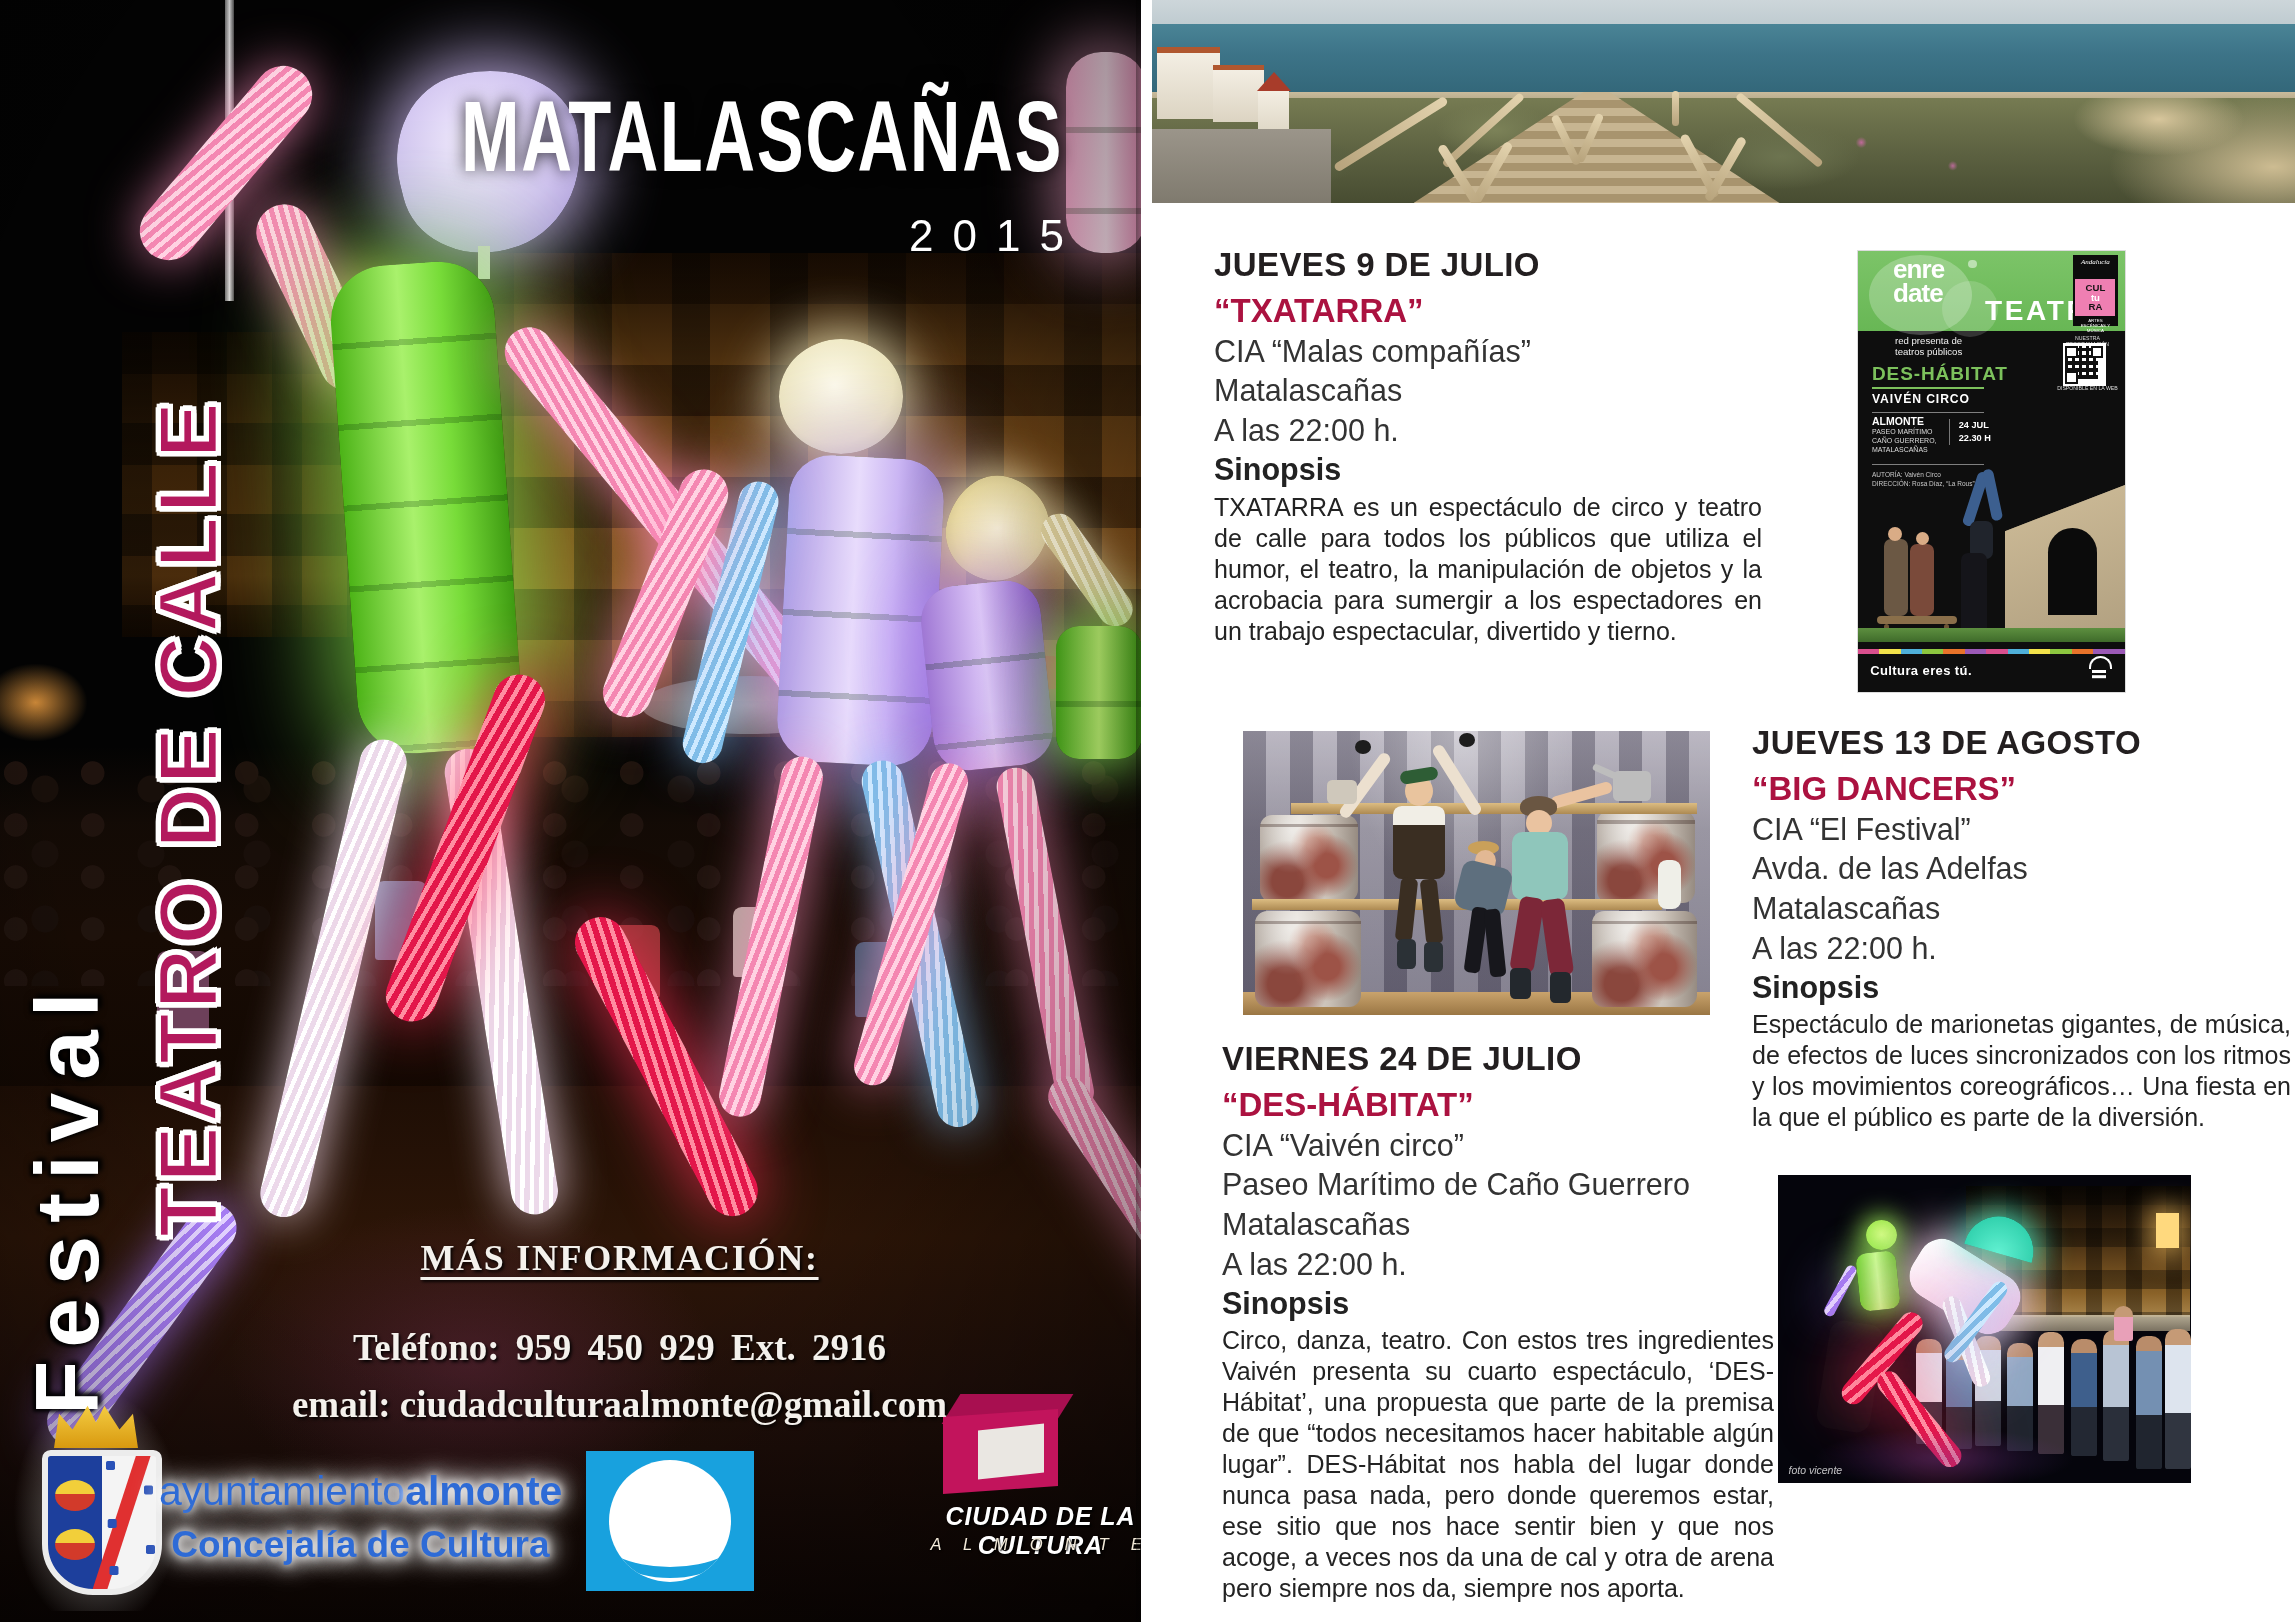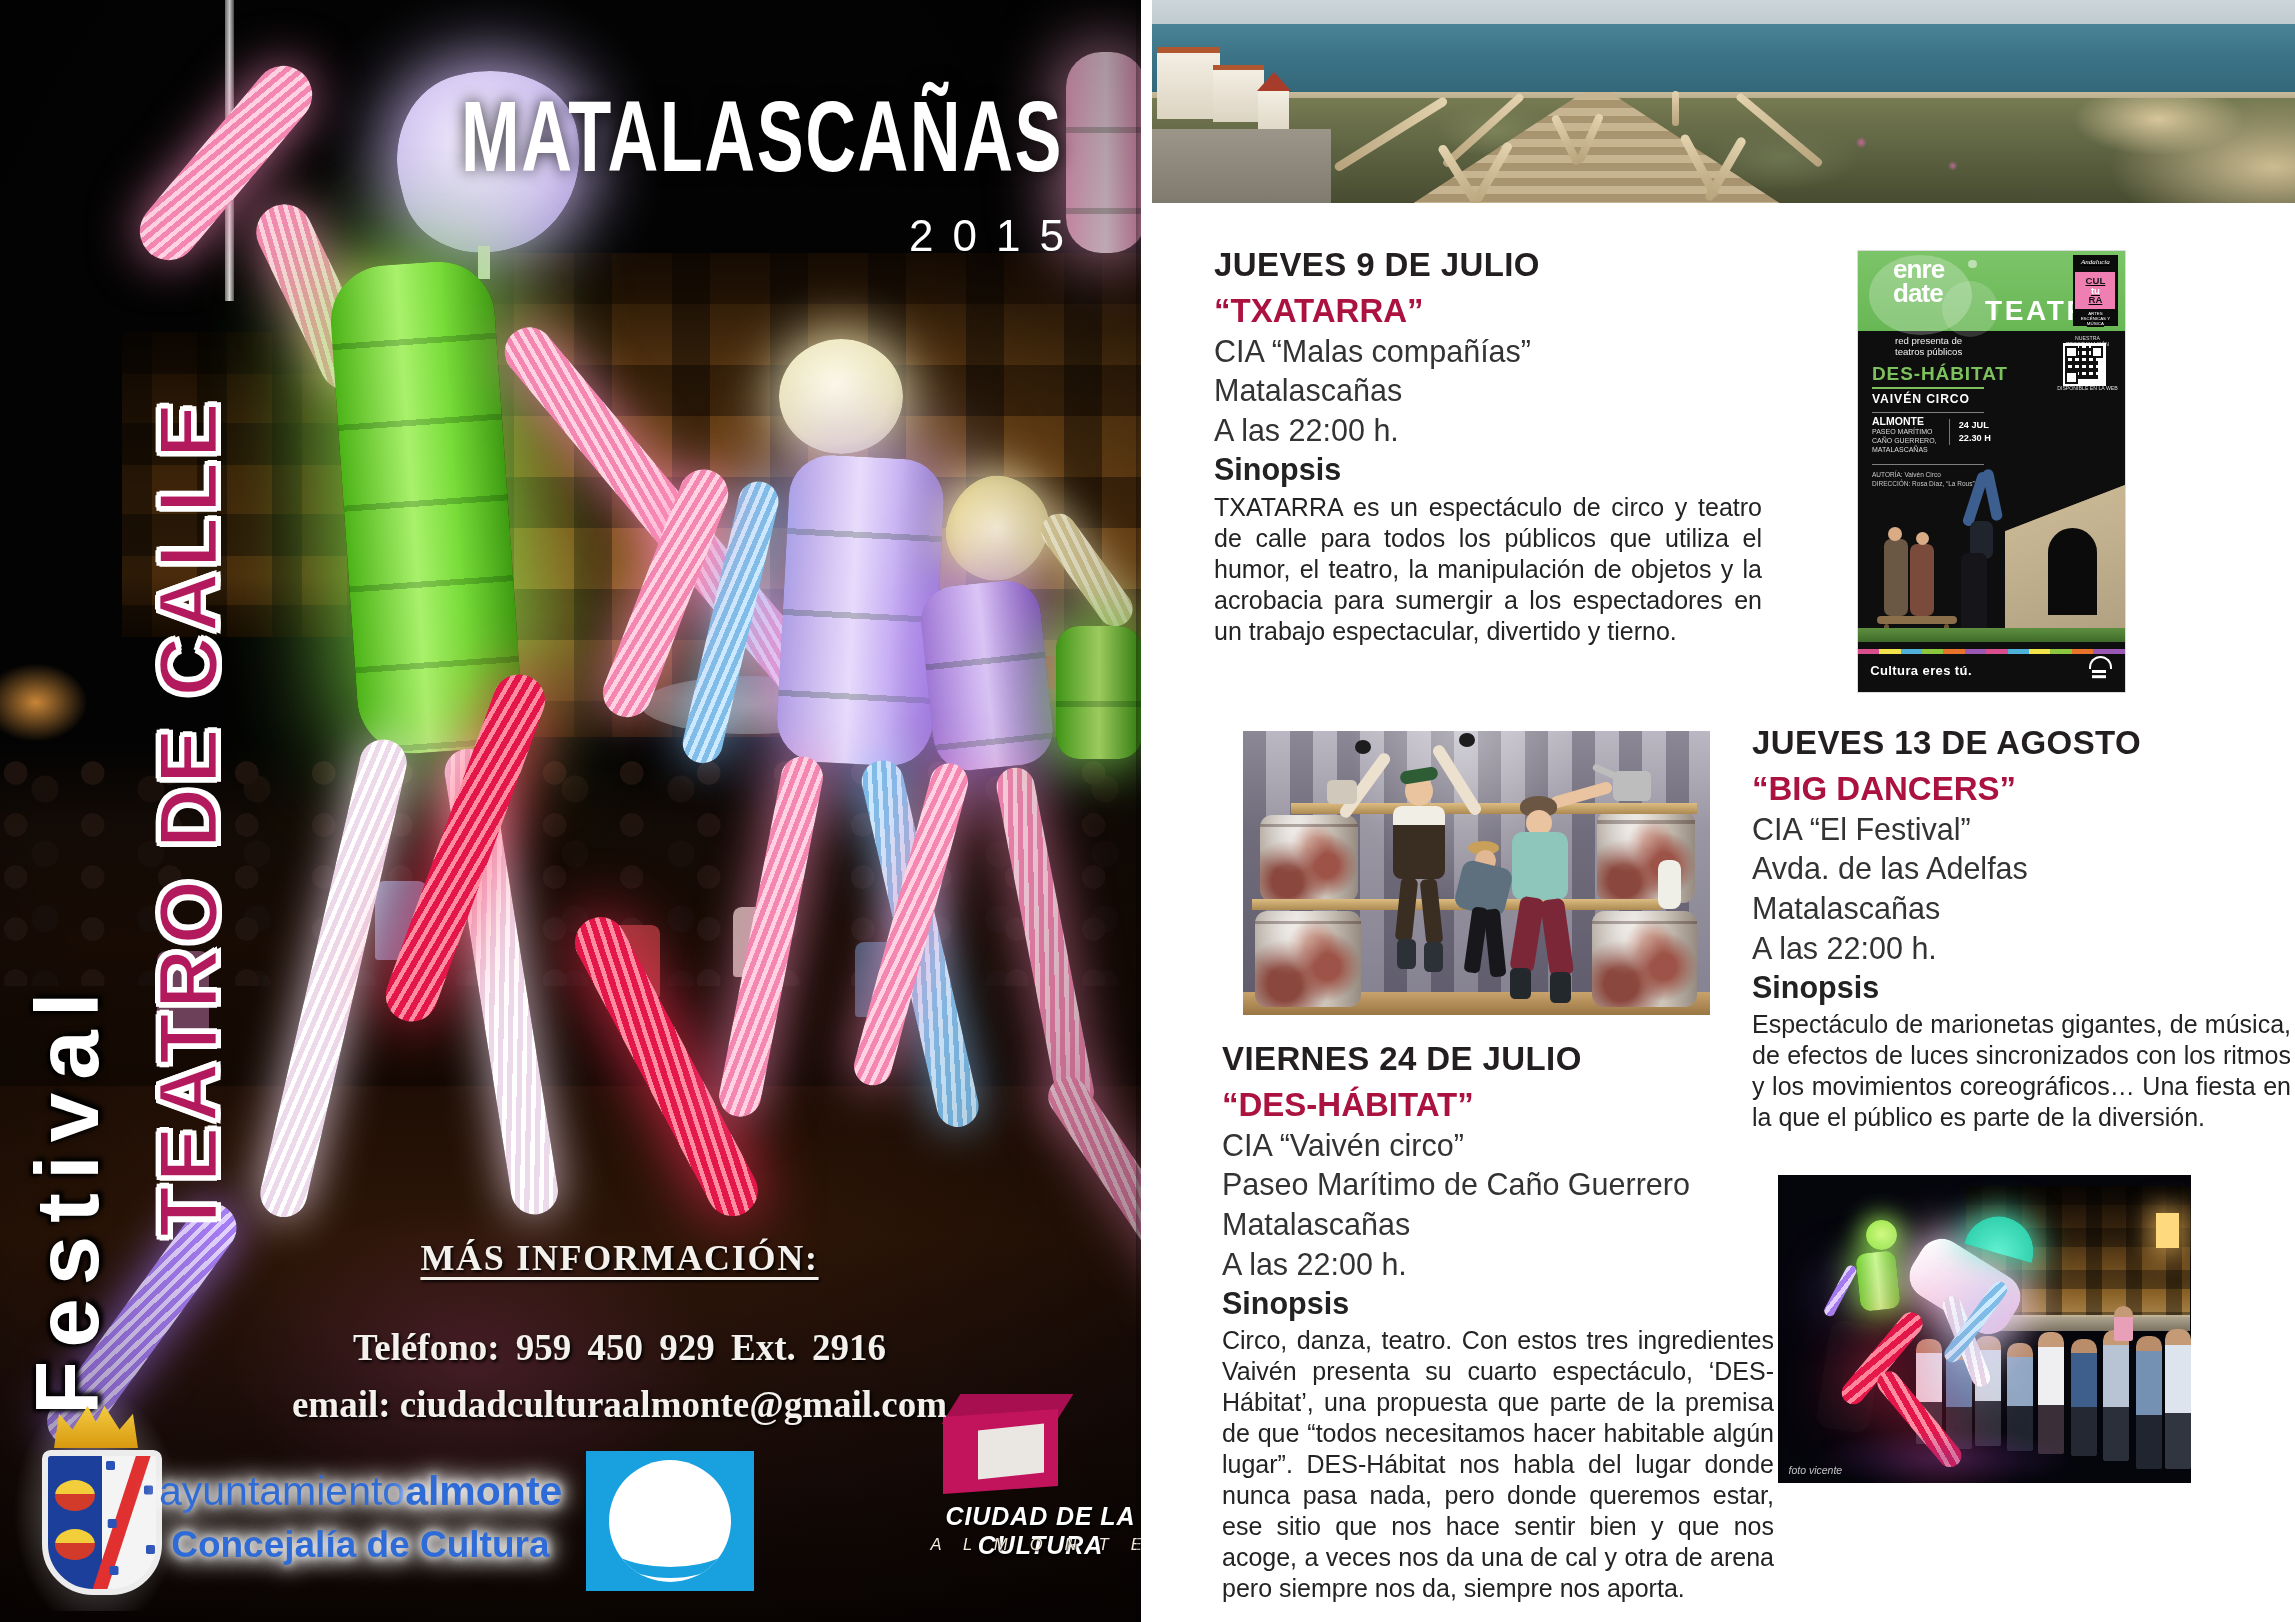--- a/index.html
+++ b/index.html
@@ -181,23 +181,23 @@
   .pbel{position:absolute;}
 
   
   .poster{position:absolute;left:717px;top:251px;width:267px;height:441px;background:#0e0e0e;overflow:hidden;
      box-shadow:0 0 0 0.9px #d9d9d9;}
   .po-head{position:absolute;left:0;top:0;width:100%;height:80px;background:linear-gradient(180deg,#7cc468,#68b755);}
   .po-bub{position:absolute;border-radius:50%;background:rgba(255,255,255,.24);}
   .po-logo{position:absolute;left:35px;top:7px;color:#fff;font-weight:bold;font-size:26px;line-height:23.6px;letter-spacing:-0.9px;}
   .po-logosub{position:absolute;left:37px;top:84px;color:#efefef;font-size:9.6px;line-height:11.3px;}
   .po-teatro{position:absolute;left:127px;top:44px;color:#fff;font-weight:bold;font-size:28px;letter-spacing:2.6px;}
-  .po-badge{position:absolute;right:7px;top:4.4px;width:40px;height:65px;background:#0c0c0c;padding:2.6px 2.6px;text-decoration:underline;}
+  .po-badge{position:absolute;right:7px;top:4.4px;width:40px;height:65px;background:#0c0c0c;padding:2.6px 2.6px;}
   .po-badge .and{color:#fff;font-size:7px;font-style:italic;text-align:center;font-family:"Liberation Serif",serif;}
-  .po-badge .pink{margin-top:6px;background:#ef7fb2;height:37px;display:flex;flex-direction:column;align-items:center;justify-content:center;
+  .po-badge .pink{margin-top:13px;background:#ef7fb2;height:37px;display:flex;flex-direction:column;align-items:center;justify-content:center;
      font-weight:bold;font-size:9.6px;line-height:9.6px;color:#141414;}
   .po-badge .pink .w{color:#fff;}
   .po-badge .sub{color:#fff;font-size:4.4px;text-align:center;margin-top:1.7px;line-height:5.2px;}
   .po-qrcap{position:absolute;color:#ddd;font-size:5.2px;width:61px;text-align:center;}
   .po-qr{position:absolute;right:19px;top:92px;width:38px;height:38px;background:#fff;padding:2.6px;}
   .po-qr-pat{width:33px;height:33px;margin:0;
      background:repeating-linear-gradient(90deg,#111 0 3.5px,transparent 3.5px 7px),
                 repeating-linear-gradient(0deg,#111 0 3.5px,#fff 3.5px 7px);}
   .po-qr-eye{position:absolute;width:8.7px;height:8.7px;border:2.6px solid #111;background:#fff;}
   .po-title{position:absolute;left:14px;top:112px;color:#7cc15c;font-weight:bold;font-size:19px;letter-spacing:0.9px;}

